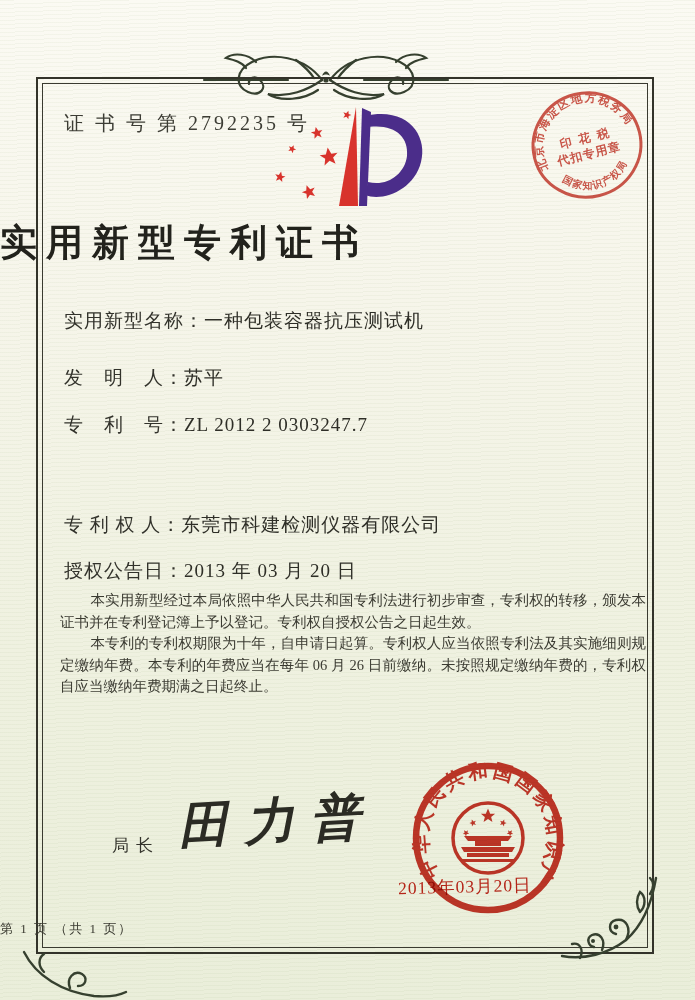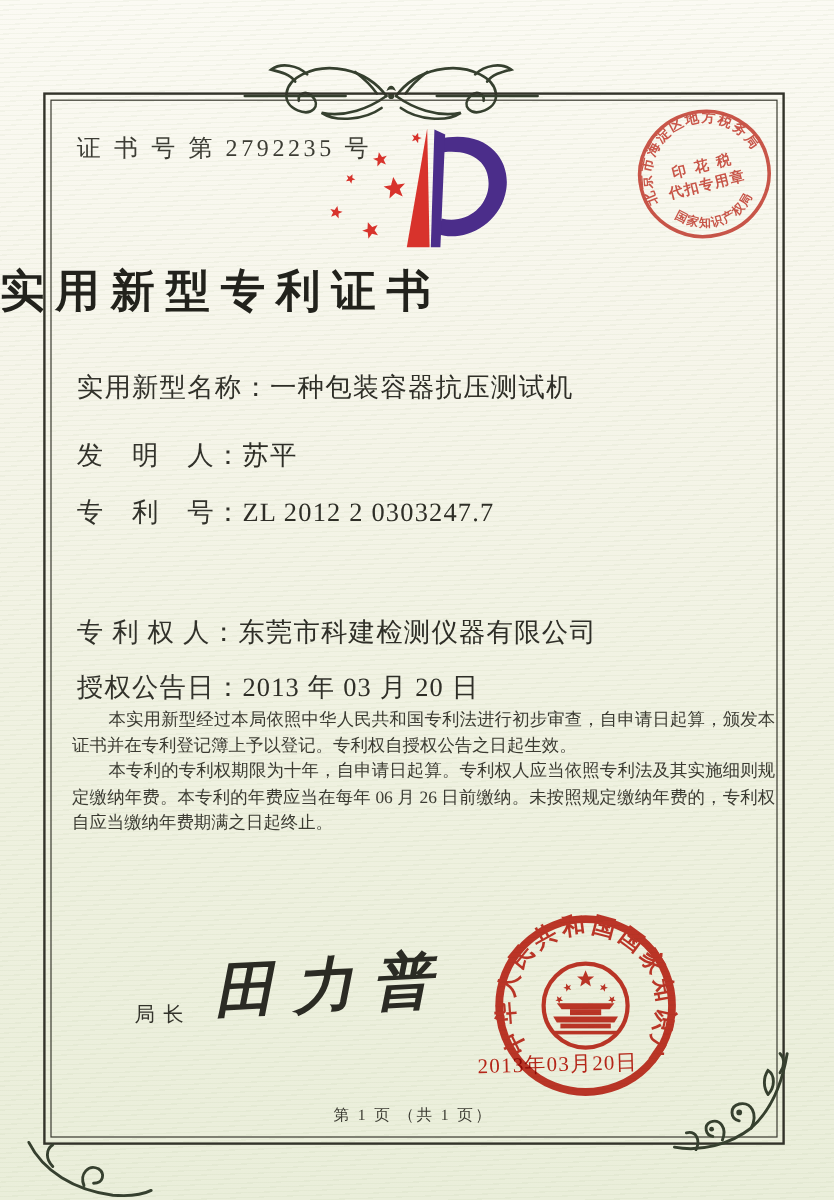--- a/index.html
+++ b/index.html
@@ -22,38 +22,38 @@
   }
   .cert-no{
     position:absolute; left:64px; top:110px; font-size:20px; color:#3c3c34;
     letter-spacing:3px;
   }
   .logo{ position:absolute; left:268px; top:100px; width:162px; height:118px; }
   .title{
     position:absolute; left:0; top:218px; width:695px; 
     font-size:37px; font-weight:bold; color:#22221c; letter-spacing:9px;
   }
-  .field{ position:absolute; left:64px; width:575px; font-size:22px; color:#32322b; letter-spacing:1px; white-space:nowrap; }
+  .field{ position:absolute; left:64px; width:575px; font-size:19px; color:#32322b; letter-spacing:1px; white-space:nowrap; }
   .field .lab{ color:#32322b; }
   .field .val{ color:#2e2e27; }
   .paras{
     position:absolute; left:60px; top:590px; width:586px;
     font-size:14.5px; line-height:21.6px; color:#3b3b32; text-align:justify;
   }
   .paras p{ text-indent:2.1em; }
   .sig-role{
     position:absolute; left:112px; top:834px; font-size:17px; color:#33332b; letter-spacing:7px;
   }
   .sig-name{
     position:absolute; left:178px; top:788px; font-size:50px; color:#2b2b24;
     font-style:italic; font-weight:600; letter-spacing:16px; transform:rotate(-3deg);
     font-family:"Liberation Serif", serif;
   }
   .footer{
-    position:absolute; left:0; top:920px; width:689px; text-align:center;
+    position:absolute; left:0; top:920px; width:689px; 
     font-size:13px; color:#3a3a31; letter-spacing:2px;
   }
   .seal-main{
     position:absolute; left:408px; top:758px; width:160px; height:160px;
     mix-blend-mode:multiply; opacity:.93;
   }
   .seal-date{
     position:absolute; left:398px; top:874px; width:176px; font-size:17.5px;
     color:#c5281c; letter-spacing:1px; transform:rotate(-1.5deg);
     mix-blend-mode:multiply; white-space:nowrap; font-weight:500;
@@ -135,21 +135,21 @@
     <span class="lab">专　利　号：</span><span class="val">ZL 2012 2 0303247.7</span>
   </div>
   <div class="field" style="top:512px">
     <span class="lab">专 利 权 人：</span><span class="val">东莞市科建检测仪器有限公司</span>
   </div>
   <div class="field" style="top:558px">
     <span class="lab">授权公告日：</span><span class="val">2013 年 03 月 20 日</span>
   </div>
 
   <div class="paras">
-    <p>本实用新型经过本局依照中华人民共和国专利法进行初步审查，自申请日起算，颁发本证书并在专利登记簿上予以登记。专利权自授权公告之日起生效。</p>
+    <p>本实用新型经过本局依照中华人民共和国专利法进行初步审查，专利权的转移，颁发本证书并在专利登记簿上予以登记。专利权自授权公告之日起生效。</p>
     <p>本专利的专利权期限为十年，自申请日起算。专利权人应当依照专利法及其实施细则规定缴纳年费。本专利的年费应当在每年 06 月 26 日前缴纳。未按照规定缴纳年费的，专利权自应当缴纳年费期满之日起终止。</p>
   </div>
 
   <div class="sig-role">局长</div>
   <div class="sig-name">田力普</div>
 
   <svg class="seal-main" viewBox="-80 -80 160 160">
     <defs>
       <path id="ringPath" d="M -47,38 A 60.5 60.5 0 1 1 47,38"></path>
     </defs>

